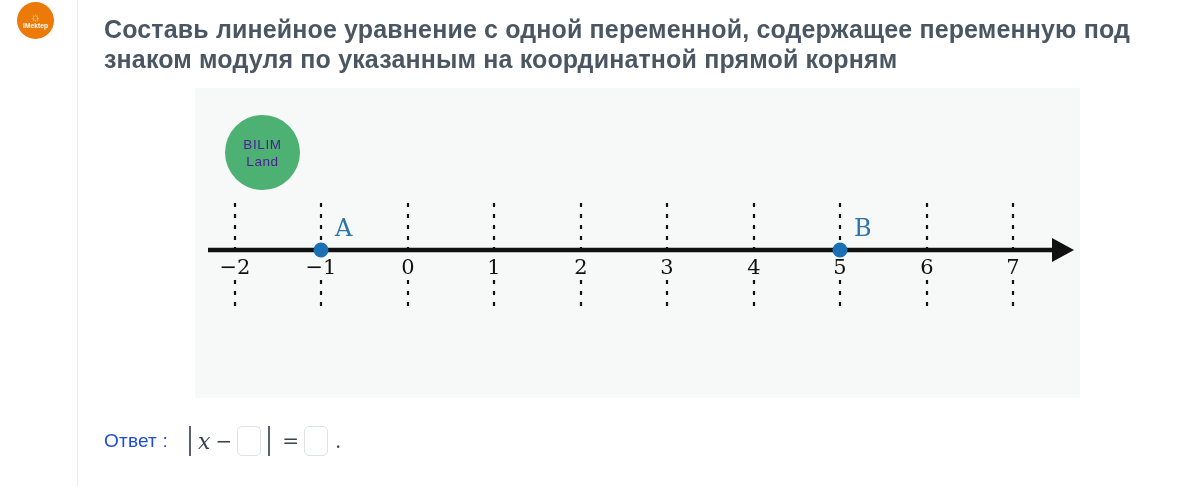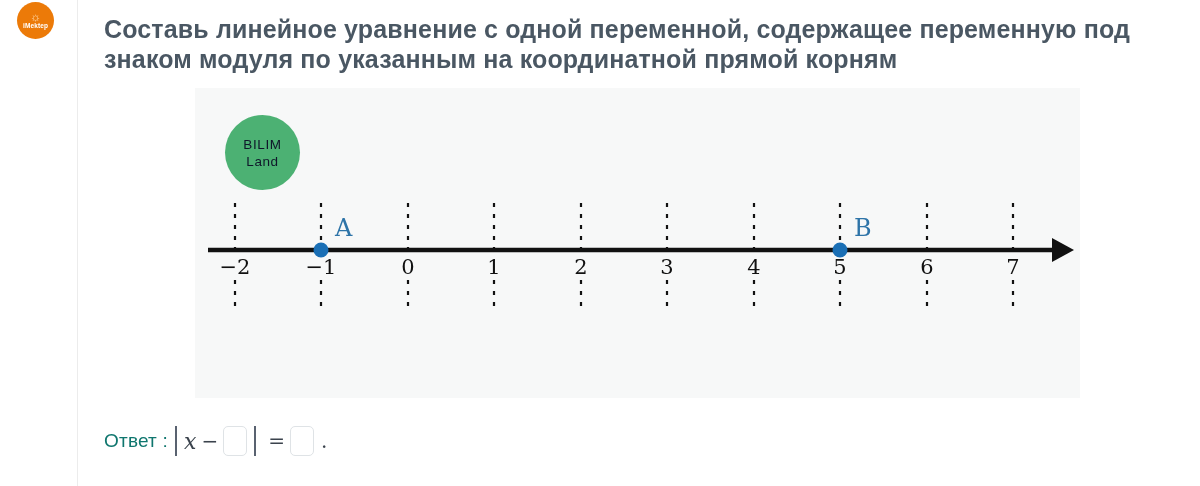--- a/index.html
+++ b/index.html
@@ -79,39 +79,39 @@
     left: 30px; top: 27px;
     width: 75px; height: 75px;
     border-radius: 50%;
     background: #4cb173;
     display: flex;
     flex-direction: column;
     align-items: center;
     justify-content: center;
   }
   #watermark span {
-    color: #0f172a;
+    color: #4c1d95;
     font-size: 13.5px;
     line-height: 17px;
     letter-spacing: .6px;
   }
 
   
   #answer-row {
     position: absolute;
     left: 104px; top: 418px;
     height: 46px;
     display: flex;
     align-items: center;
   }
   #answer-label {
-    color: #0f766e;
+    color: #1d4ed8;
     font-size: 19px;
     letter-spacing: .2px;
-    margin-right: 0;
+    margin-right: 14px;
   }
   .math-bar {
     display: inline-block;
     width: 2px; height: 30px;
     background: #596270;
     margin: 0 7px;
   }
   .math-var {
     font-family: "DejaVu Serif", "Liberation Serif", serif;
     font-style: italic;

